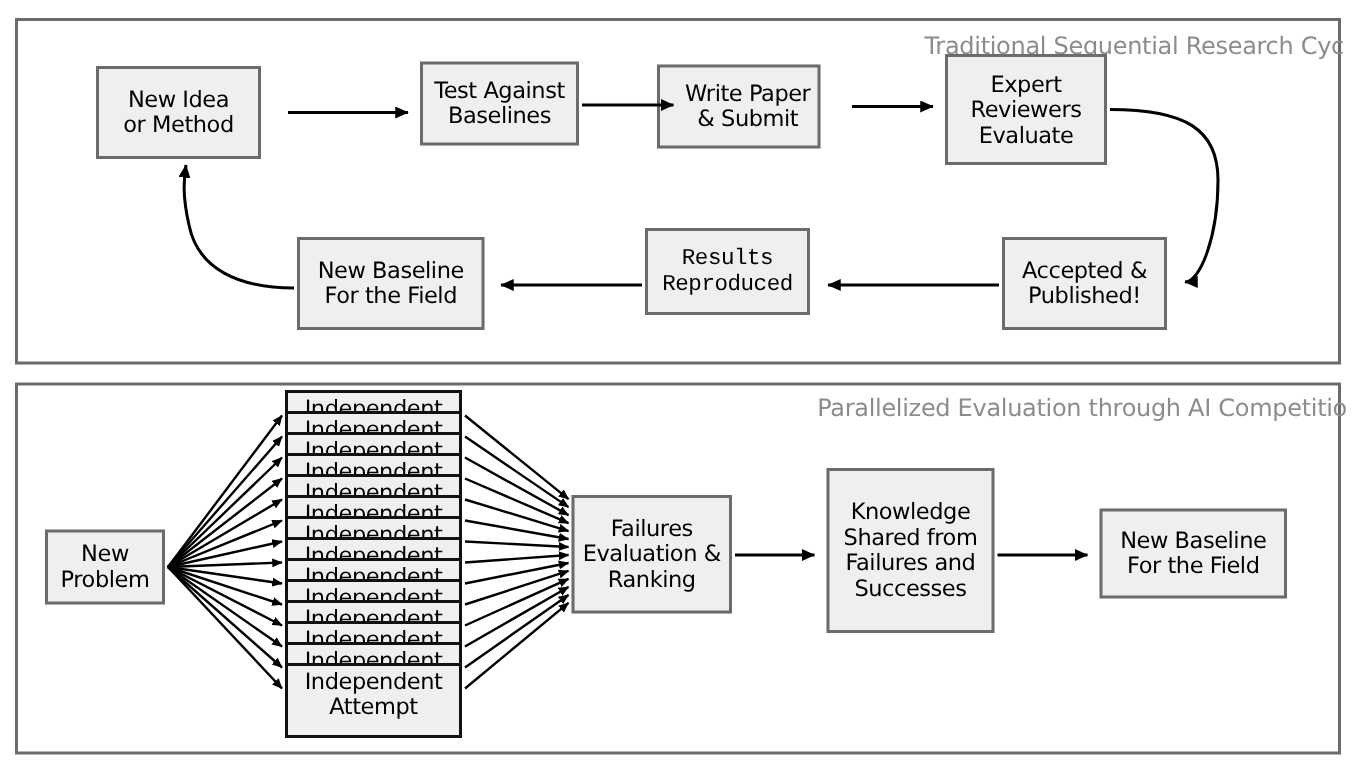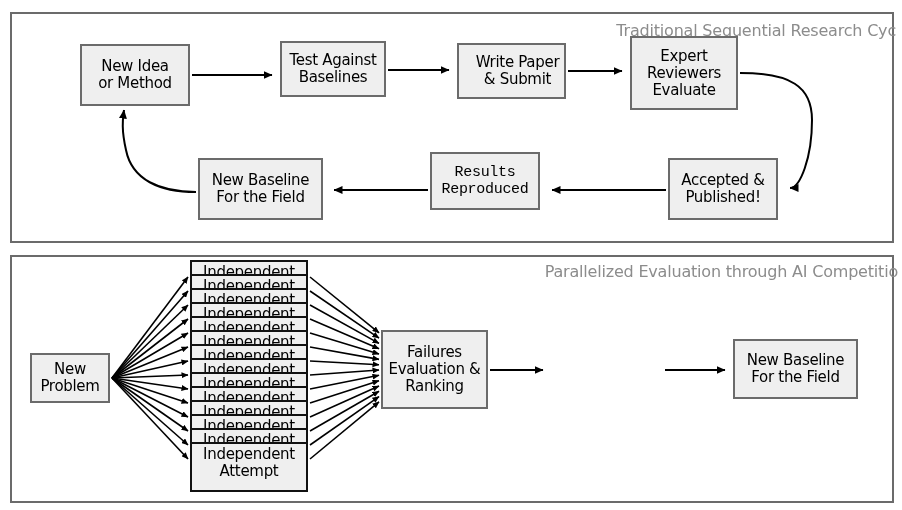--- a/index.html
+++ b/index.html
@@ -93,35 +93,35 @@
 </style>
 </head>
 <body>
 
 <div id="canvas">
 
   <div class="panel" id="panel-top">
     <div class="panel-title" id="title-top">Traditional Sequential Research Cyc</div>
   </div>
 
-  <div class="node" style="left:80px; top:44px; width:110px; height:62px;">
+  <div class="node" style="left:64px; top:44px; width:110px; height:62px;">
     <span>
       <span>New Idea</span>
       <span>or Method</span>
     </span>
   </div>
 
   <div class="node" style="left:280px; top:41px; width:106px; height:56px;">
     <span>
       <span>Test Against</span>
       <span>Baselines</span>
     </span>
   </div>
 
-  <div class="node" style="left:457px; top:43px; width:109px; height:56px;padding-left:12px;">
+  <div class="node" style="left:438px; top:43px; width:109px; height:56px;padding-left:12px;">
     <span>
       <span>Write Paper</span>
       <span>&amp; Submit</span>
     </span>
   </div>
 
   <div class="node" style="left:630px; top:36px; width:108px; height:74px;">
     <span>
       <span>Expert</span>
       <span>Reviewers</span>
@@ -221,20 +221,28 @@
     </div>
 
   <div class="node" style="left:381px; top:330px; width:107px; height:79px;">
     <span>
       <span>Failures</span>
       <span>Evaluation &amp;</span>
       <span>Ranking</span>
     </span>
   </div>
 
+  <div class="node" style="left:551px; top:312px; width:112px; height:110px;">
+    <span>
+      <span>Knowledge</span>
+      <span>Shared from</span>
+      <span>Failures and</span>
+      <span>Successes</span>
+    </span>
+  </div>
 
   <div class="node" style="left:733px; top:339px; width:125px; height:60px;">
     <span>
       <span>New Baseline</span>
       <span>For the Field</span>
     </span>
   </div>
 
   <svg class="overlay" viewBox="0 0 902 510">
     <defs>

